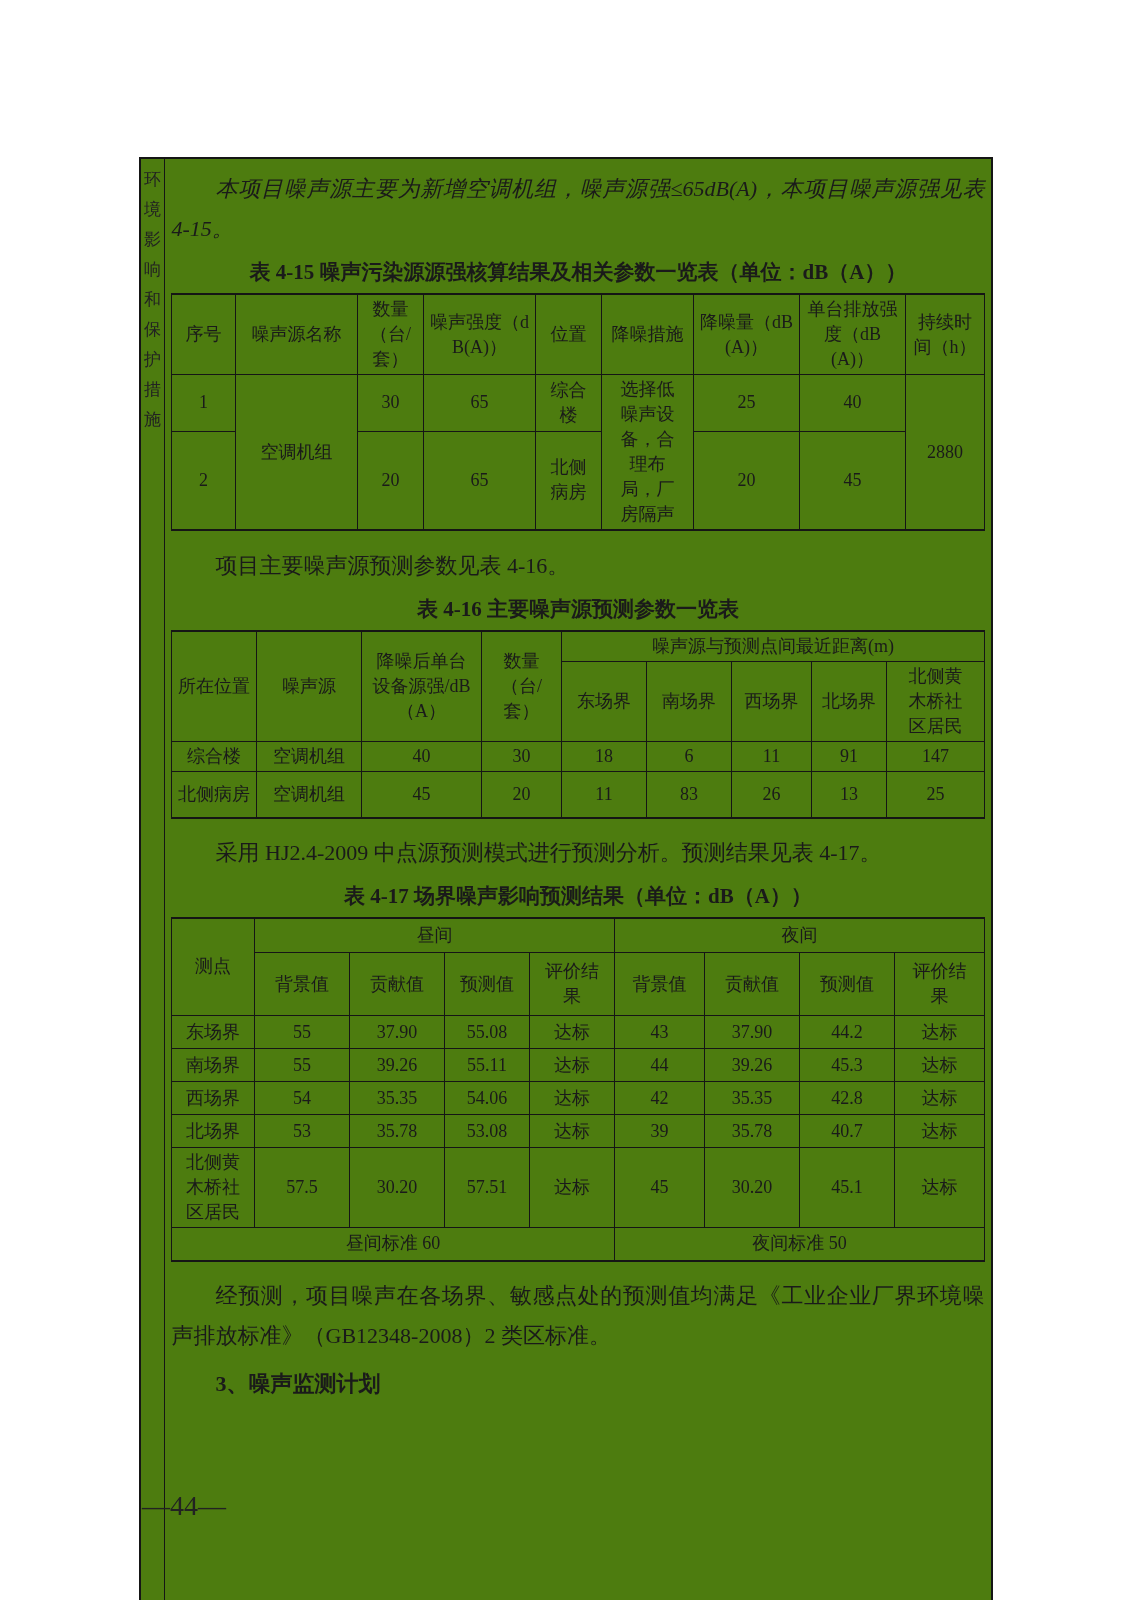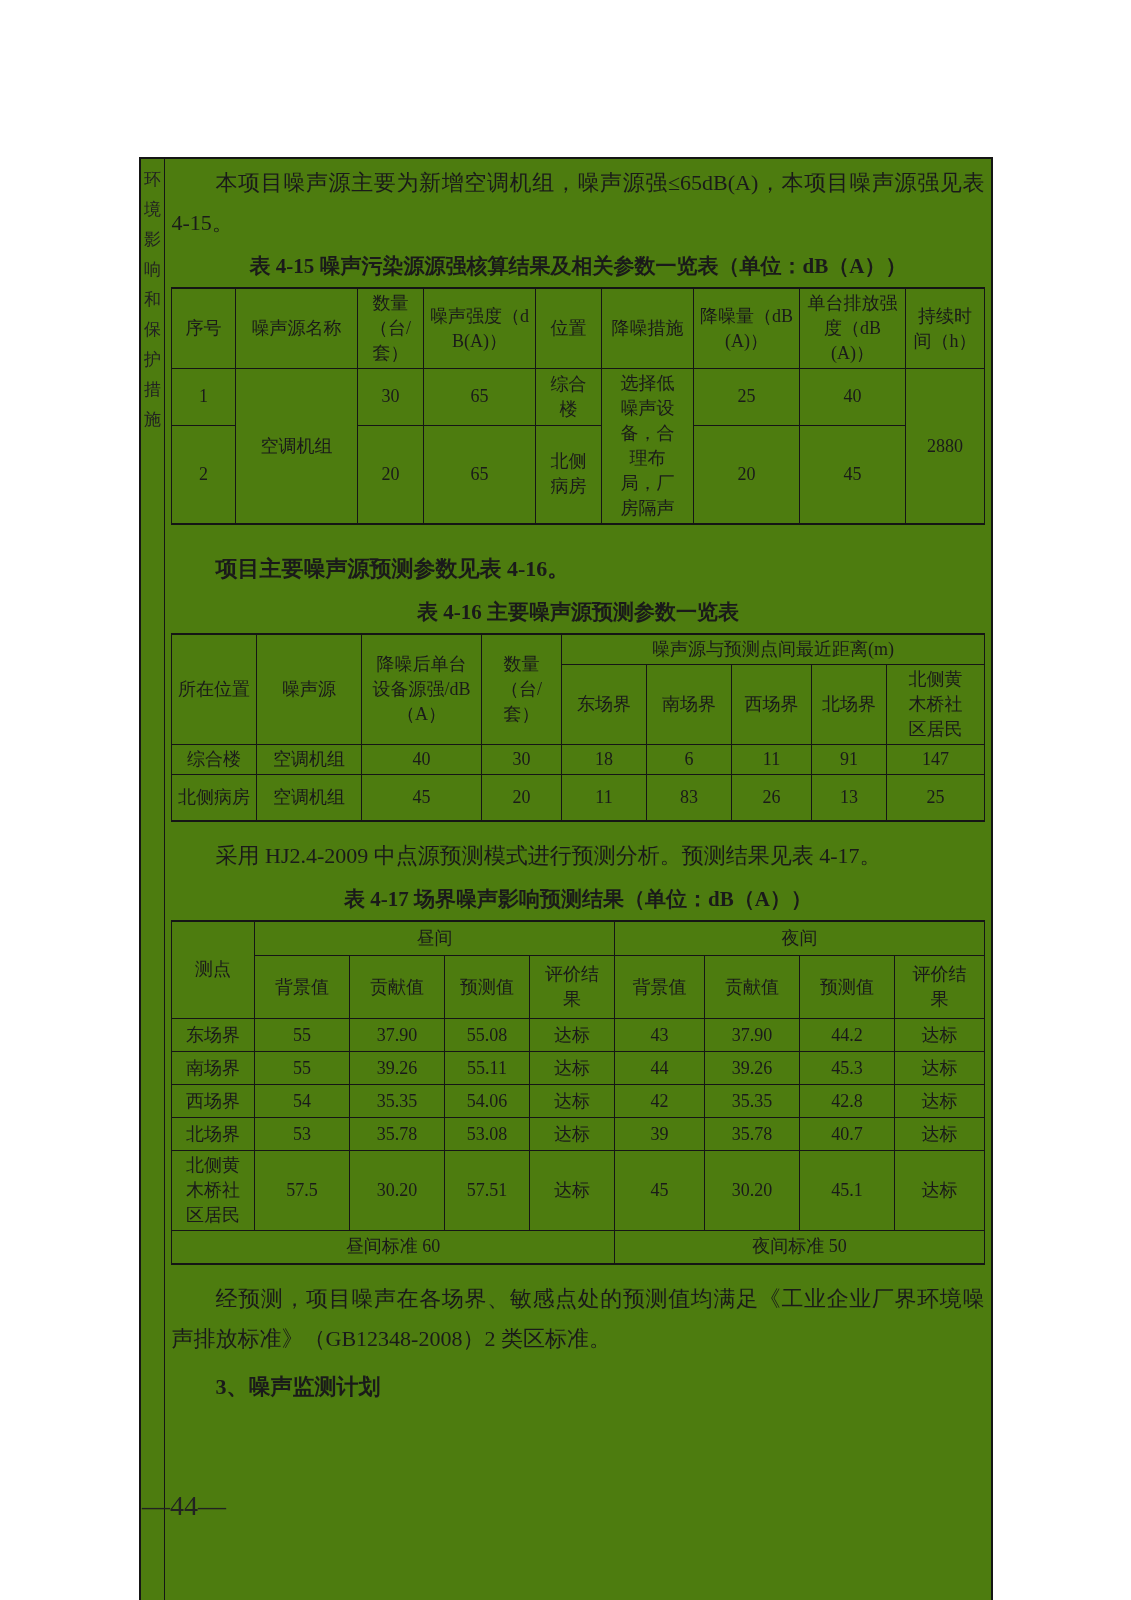--- a/index.html
+++ b/index.html
@@ -15,21 +15,21 @@
   .side-cell{
     width:25px;border-right:1.5px solid #151515;box-sizing:border-box;
     font-size:17px;line-height:30px;text-align:center;padding-top:6px;
     word-break:break-all;color:#222;
   }
   .content{flex:1;padding:0 6px;box-sizing:border-box;}
   .para{
     width:813px;margin:0 auto;font-size:22px;line-height:40px;
     text-indent:2em;text-align:justify;
   }
-  .p1{margin-top:4px;}
+  .p1{margin-top:10px;font-style:italic;}
   .tbl-title{
     width:813px;margin:8px auto 6px auto;font-size:21px;font-weight:bold;
     text-align:center;text-indent:0;line-height:30px;
   }
   table{
     border-collapse:collapse;margin:0 auto;table-layout:fixed;width:813px;
     border-top:2.5px solid #151515;border-bottom:2.5px solid #151515;
   }
   th,td{
     border:1px solid #151515;text-align:center;vertical-align:middle;
@@ -97,21 +97,21 @@
         <td>2</td>
         <td>20</td>
         <td>65</td>
         <td>北侧病房</td>
         <td>20</td>
         <td>45</td>
       </tr>
     </tbody>
       </table>
 
-    <p class="para" style="margin-top:24px;font-weight:bold;">项目主要噪声源预测参数见表 4-16。</p>
+    <p class="para" style="margin-top:15px;">项目主要噪声源预测参数见表 4-16。</p>
 
     <div class="tbl-title">表 4-16 主要噪声源预测参数一览表</div>
 
     <table>
       <colgroup>
         <col style="width:85px">
           <col style="width:105px">
           <col style="width:120px">
         <col style="width:80px">
           <col style="width:85px">

